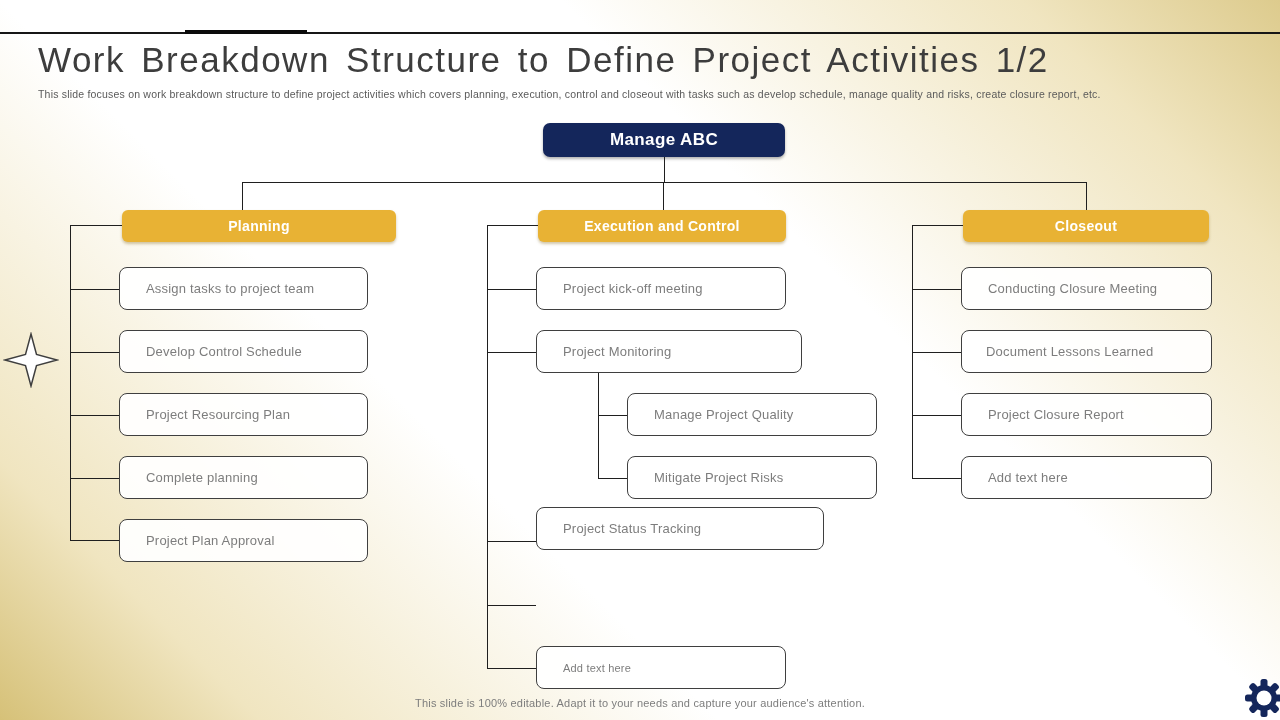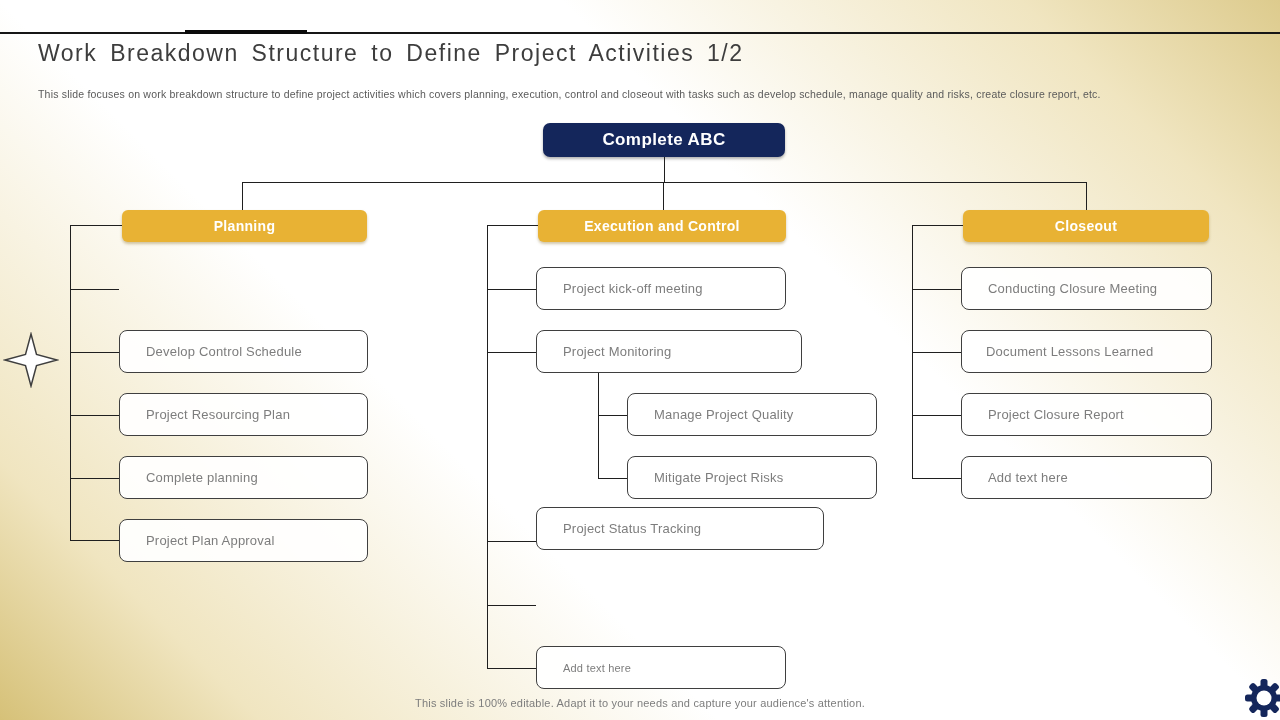--- a/index.html
+++ b/index.html
@@ -4,21 +4,21 @@
 <style>
   html,body{margin:0;padding:0;}
   body{font-family:"Liberation Sans",sans-serif;}
   .slide{
     position:relative;width:1280px;height:720px;overflow:hidden;
     background:linear-gradient(45deg,#d6c178 0%,#f0e5c0 13%,#ffffff 36%,#ffffff 64%,#f0e5c0 87%,#ddcb8d 100%);
   }
   .rule{position:absolute;left:0;top:32px;width:1280px;height:1.5px;background:#161616;}
   .rule-accent{position:absolute;left:185px;top:30px;width:122px;height:4px;background:#0b0b0b;}
   .title{
-    position:absolute;left:38px;top:40px;margin:0;font-size:23px;font-weight:400;
+    position:absolute;left:38px;top:40px;margin:0;font-size:35px;font-weight:400;
     color:#3d3d3d;letter-spacing:1.5px;word-spacing:5px;white-space:nowrap;
   }
   .subtitle{
     position:absolute;left:38px;top:88px;margin:0;font-size:10.5px;color:#5a5a5a;
     letter-spacing:.2px;white-space:nowrap;
   }
   .root-node{
     position:absolute;left:543px;top:123px;width:242px;height:34px;background:#14265b;
     border-radius:7px;color:#fff;font-weight:bold;font-size:17px;letter-spacing:.4px;
     display:flex;align-items:center;justify-content:center;box-shadow:0 2px 3px rgba(0,0,0,.3);
@@ -50,26 +50,27 @@
   <div class="rule"></div>
   <div class="rule-accent"></div>
 
   <h1 class="title">Work Breakdown Structure to Define Project Activities 1/2</h1>
   <p class="subtitle">This slide focuses on work breakdown structure to define project activities which covers planning, execution, control and closeout with tasks such as develop schedule, manage quality and risks, create closure report, etc.</p>
 
   <svg class="star" width="56" height="56" viewBox="0 0 56 56">
     <path d="M28 2 L33.5 22.5 L54 28 L33.5 33.5 L28 54 L22.5 33.5 L2 28 L22.5 22.5 Z" fill="#ffffff" stroke="#3f3f3f" stroke-width="1.5" stroke-linejoin="miter"></path>
   </svg>
 
-  <div class="root-node">Complete ABC</div>
+  <div class="root-node">Manage ABC</div>
 
-  <div class="hdr" style="left:122px;top:210px;width:245px;">Planning</div>
+  <div class="hdr" style="left:122px;top:210px;width:274px;">Planning</div>
   <div class="hdr" style="left:538px;top:210px;width:248px;">Execution and Control</div>
   <div class="hdr" style="left:963px;top:210px;width:246px;">Closeout</div>
 
+  <div class="box" style="left:119px;top:267px;width:249px;">Assign tasks to project team</div>
   <div class="box" style="left:119px;top:330px;width:249px;">Develop Control Schedule</div>
   <div class="box" style="left:119px;top:393px;width:249px;">Project Resourcing Plan</div>
   <div class="box" style="left:119px;top:456px;width:249px;">Complete planning</div>
   <div class="box" style="left:119px;top:519px;width:249px;">Project Plan Approval</div>
 
   <div class="box" style="left:536px;top:267px;width:250px;">Project kick-off meeting</div>
   <div class="box" style="left:536px;top:330px;width:266px;">Project Monitoring</div>
   <div class="box" style="left:627px;top:393px;width:250px;">Manage Project Quality</div>
   <div class="box" style="left:627px;top:456px;width:250px;">Mitigate Project Risks</div>
   <div class="box" style="left:536px;top:507px;width:288px;">Project Status Tracking</div>

